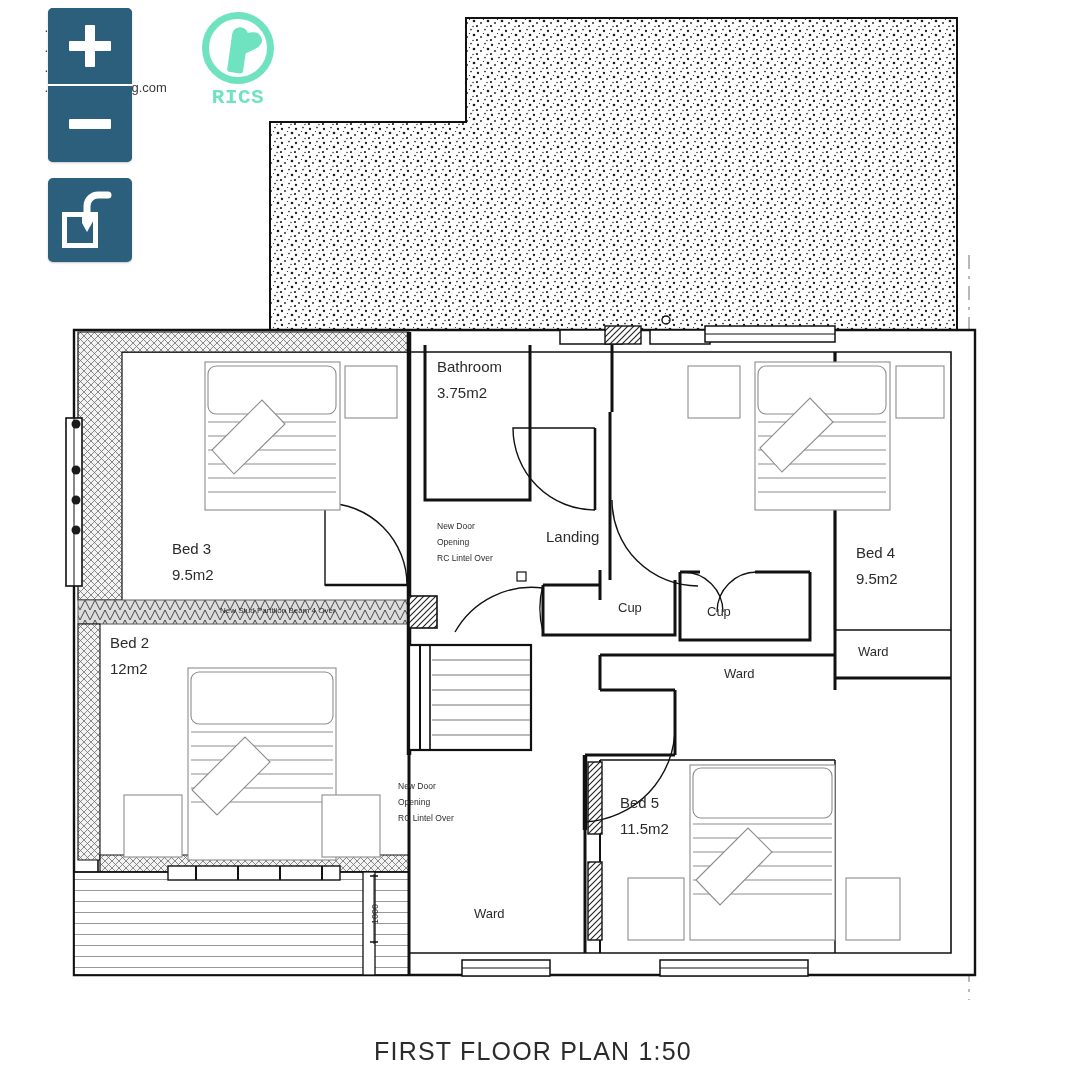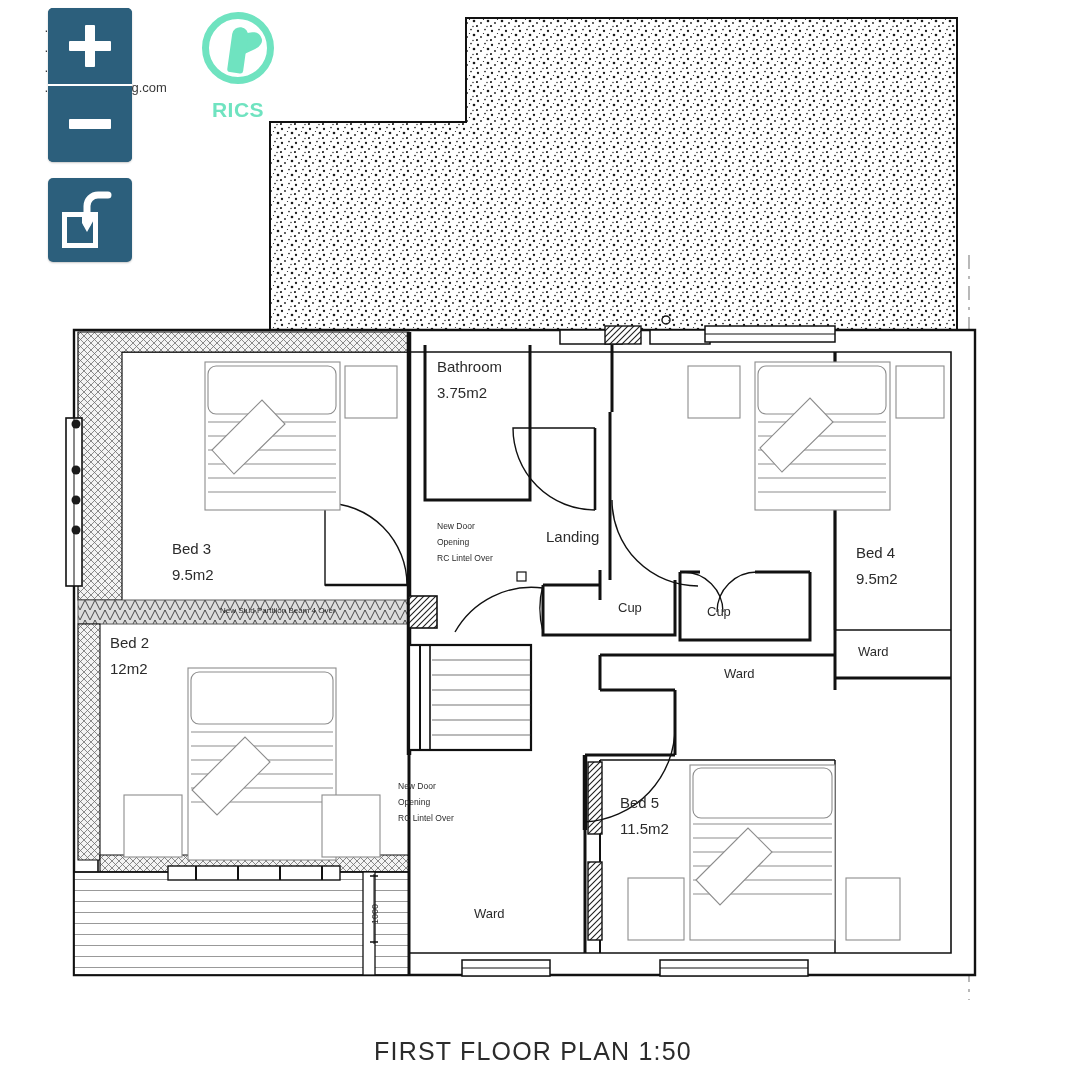--- a/index.html
+++ b/index.html
@@ -34,23 +34,23 @@
     content:"";position:absolute;left:50%;top:8px;
     width:16px;height:46px;margin-left:-8px;border-radius:8px 8px 3px 3px;
     background:#6fe3c0;transform:rotate(8deg);
   }
   .rics-mark::before{
     content:"";position:absolute;left:50%;top:14px;
     width:26px;height:18px;margin-left:-2px;border-radius:50% 50% 40% 10%;
     background:#6fe3c0;transform:rotate(-25deg);
   }
   .rics-word{
-    font-family:Liberation Sans, sans-serif;
+    font-family:Liberation Mono, monospace;
     font-weight:bold;font-size:21px;letter-spacing:.5px;
-    color:#6fe3c0;margin-top:14px;
+    color:#6fe3c0;margin-top:2px;
   }
 
   
   .ctrl-group{position:absolute;left:48px;top:8px;width:84px;z-index:40;}
   .ctrl-stack{
     background:#2c5f7c;border-radius:5px;overflow:hidden;
     box-shadow:0 1px 2px rgba(0,0,0,.22);
   }
   .ctrl-btn{
     width:84px;height:76px;position:relative;cursor:pointer;

